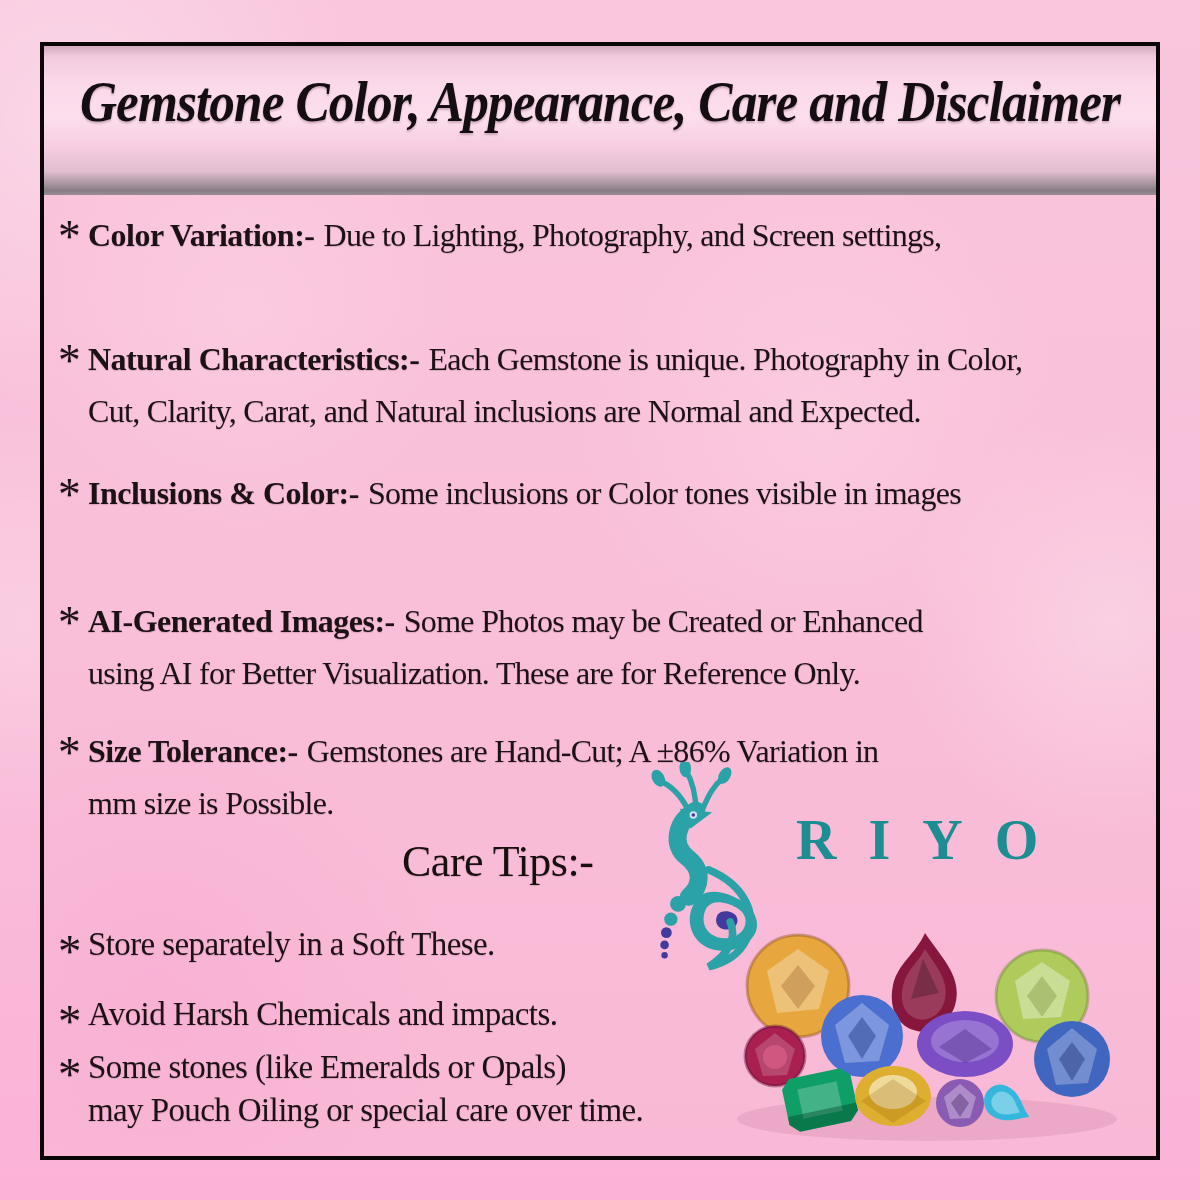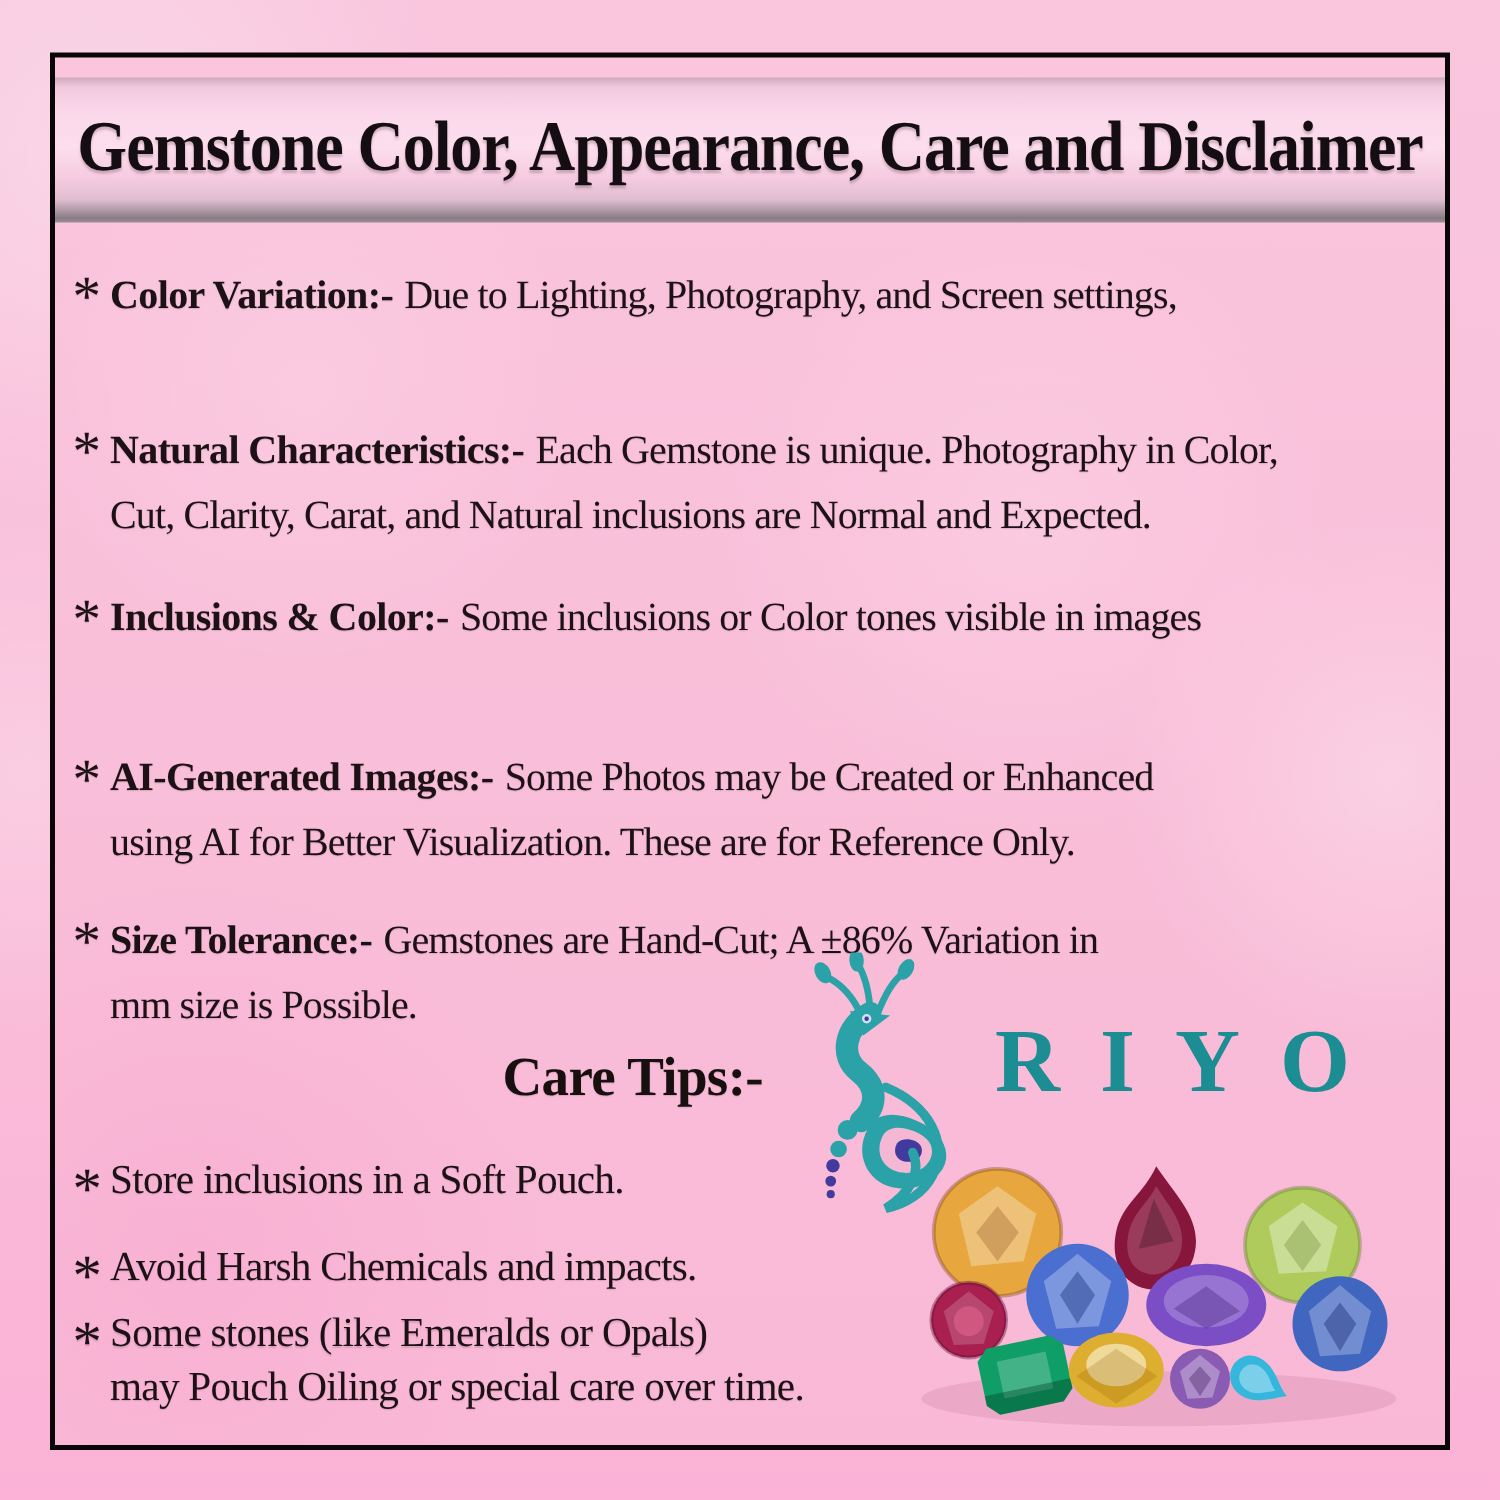--- a/index.html
+++ b/index.html
@@ -21,24 +21,25 @@
       radial-gradient(circle 300px at 96% 52%, rgba(255,255,255,.28), rgba(255,255,255,0) 72%),
       radial-gradient(circle 360px at 70% 34%, rgba(255,255,255,.16), rgba(255,255,255,0) 70%),
       radial-gradient(circle 420px at 10% 86%, rgba(248,160,205,.35), rgba(248,160,205,0) 70%),
       radial-gradient(circle 320px at 18% 24%, rgba(255,255,255,.14), rgba(255,255,255,0) 70%),
       linear-gradient(180deg,#fac5dd 0%,#f9bdd8 60%,#f9b9d6 100%);
     overflow:hidden;
   }
 
   
   .banner{
-    position:absolute;left:0;top:16px;width:100%;height:116px;
+    position:absolute;left:0;top:0;width:100%;height:149px;
     background:linear-gradient(180deg,
       #cfa9bc 0%, #f2cadf 7%, #fbd9ea 26%, #fcdeed 48%,
       #f6cce1 68%, #e2bed1 84%, #a5929d 93%, #887c84 97%, #9b8d96 100%);
+    font-style:italic;
   }
   .banner-title{
     position:absolute;left:0;top:0;width:100%;height:110px;
     display:flex;align-items:center;justify-content:center;
     font-weight:bold;font-size:57px;letter-spacing:-1px;color:#140d11;
     transform:scaleX(.90);transform-origin:50% 50%;
     white-space:nowrap;
     text-shadow:0 2px 2px rgba(120,80,100,.35);
   }
 
@@ -52,38 +53,38 @@
   .bullet .star{
     position:absolute;left:4px;top:.12em;font-size:1.42em;line-height:1;
     letter-spacing:0;
   }
   .bullet .head{font-weight:bold;margin-right:9px;letter-spacing:-.5px;}
   .b1{top:164px;} .b2{top:288px;} .b3{top:422px;} .b4{top:550px;} .b5{top:680px;}
 
   
   .care-heading{
     position:absolute;left:358px;top:790px;
-    font-size:44px;font-weight:bold;color:#17100f;letter-spacing:-.5px;
+    font-size:44px;font-weight:normal;color:#17100f;letter-spacing:-.5px;
     text-shadow:0 1px 1px rgba(150,100,125,.30);
   }
   .care-bullet{
     position:absolute;left:10px;
     font-size:33px;letter-spacing:-.6px;color:#1c1216;line-height:1.3;
     padding-left:34px;white-space:nowrap;
     text-shadow:0 1px 1px rgba(150,100,125,.30);
   }
   .care-bullet .star{position:absolute;left:4px;top:.10em;font-size:1.42em;line-height:1;}
   .c1{top:877px;} .c2{top:947px;} .c3{top:1000px;}
   .c3 .cont{display:block;}
 
   
   .peacock{position:absolute;left:568px;top:716px;width:186px;height:212px;}
   .brand-name{
     position:absolute;left:752px;top:762px;width:370px;
-    font-size:72px;font-weight:bold;color:#1d8d94;letter-spacing:32px;
+    font-size:56px;font-weight:bold;color:#1d8d94;letter-spacing:32px;
     white-space:nowrap;
   }
 
   
   .gems{position:absolute;left:663px;top:883px;width:444px;height:218px;}
 </style>
 </head>
 <body>
 
 <div class="canvas">
@@ -145,21 +146,21 @@
       <path d="M40,77 C33,87 37,100 48,104 C61,108 71,101 73,92 C75,85 70,79 61,75 C52,71 44,71 40,77 Z" fill="#2aa2a8"></path>
       <path d="M46,81 C42,88 45,95.5 52,97.5 C60,99.8 66.5,95.5 67.5,90 C68.5,84.8 64,80.8 58,79 C52,77.2 48.5,78 46,81 Z" fill="#f5b8d4"></path>
       <path d="M52,85 C49.8,89 52,93.2 57,93.2 C62,93.2 64.4,89 62.4,85.8 C60.4,82.8 54.2,82 52,85 Z" fill="#433a9e"></path>
       <path d="M47,60 C66,68 75,84 68,99 C64,107 56,112 47,114 C58,107 63,98 59,89" fill="none" stroke="#2aa2a8" stroke-width="4.2" stroke-linecap="round"></path>
       <path d="M68,99 C73,95 74,89 70,84" fill="none" stroke="#2aa2a8" stroke-width="3" stroke-linecap="round"></path>
     </svg>
 
     <div class="brand-name">RIYO</div>
 
     <div class="care-bullet c1">
-      <span class="star">*</span><span>Store inclusions in a Soft Pouch.</span>
+      <span class="star">*</span><span>Store separately in a Soft These.</span>
     </div>
     <div class="care-bullet c2">
       <span class="star">*</span><span>Avoid Harsh Chemicals and impacts.</span>
     </div>
     <div class="care-bullet c3">
       <span class="star">*</span><span>Some stones (like Emeralds or Opals)</span>
       <span class="cont">may Pouch Oiling or special care over time.</span>
     </div>
 
     <svg class="gems" viewBox="0 0 444 218" xmlns="http://www.w3.org/2000/svg">

